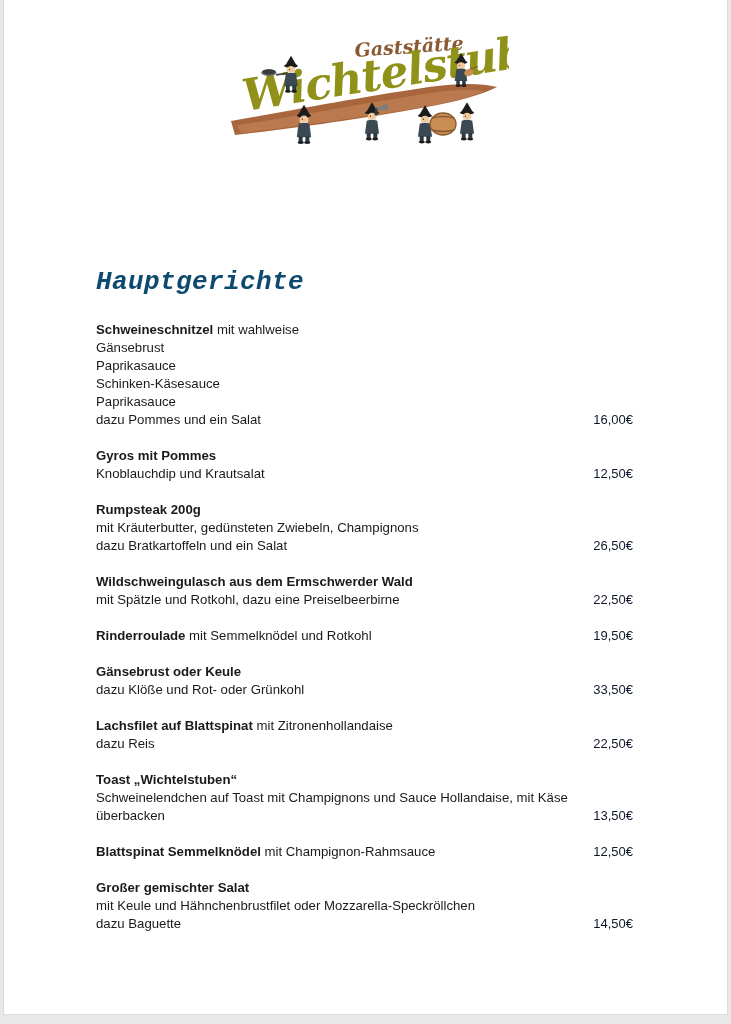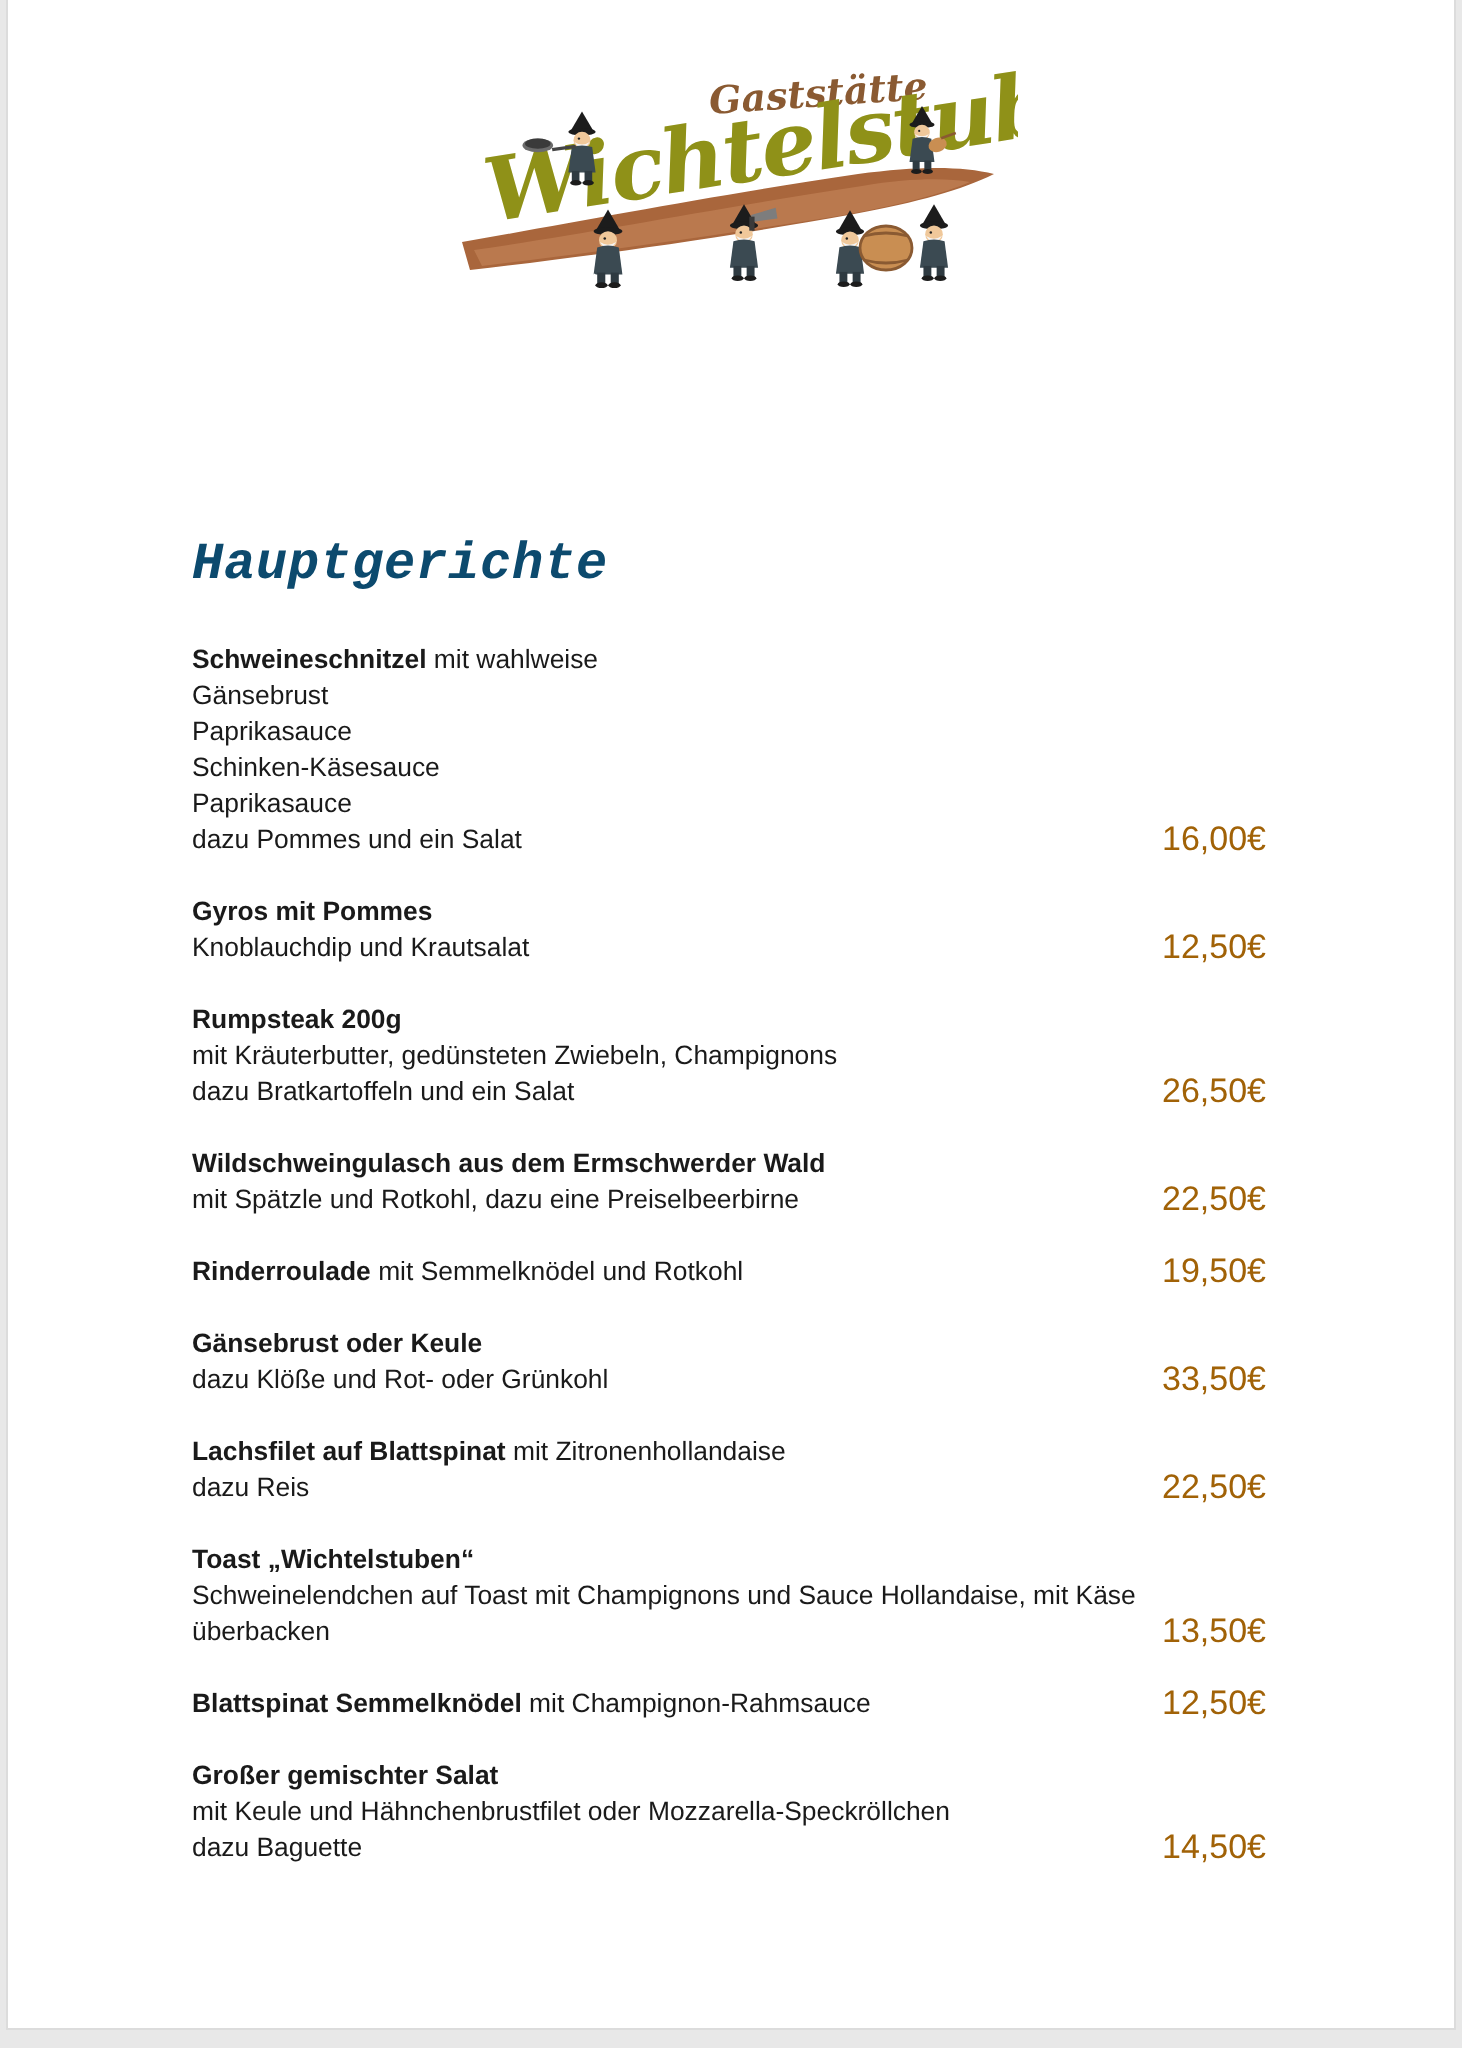--- a/index.html
+++ b/index.html
@@ -69,22 +69,22 @@
   }
   .line .txt {
     flex: 1 1 auto;
     padding-right: 12px;
     white-space: nowrap;
   }
   .line .price {
     flex: 0 0 auto;
     width: 70px;
     text-align: right;
-    font-size: 17px;
-    color: #a16207;
+    font-size: 13px;
+    color: #0f172a;
     white-space: nowrap;
   }
   .bold { font-weight: bold; }
 </style>
 </head>
 <body>
 
 <div id="page">
 
   <div id="logo-wrap">

